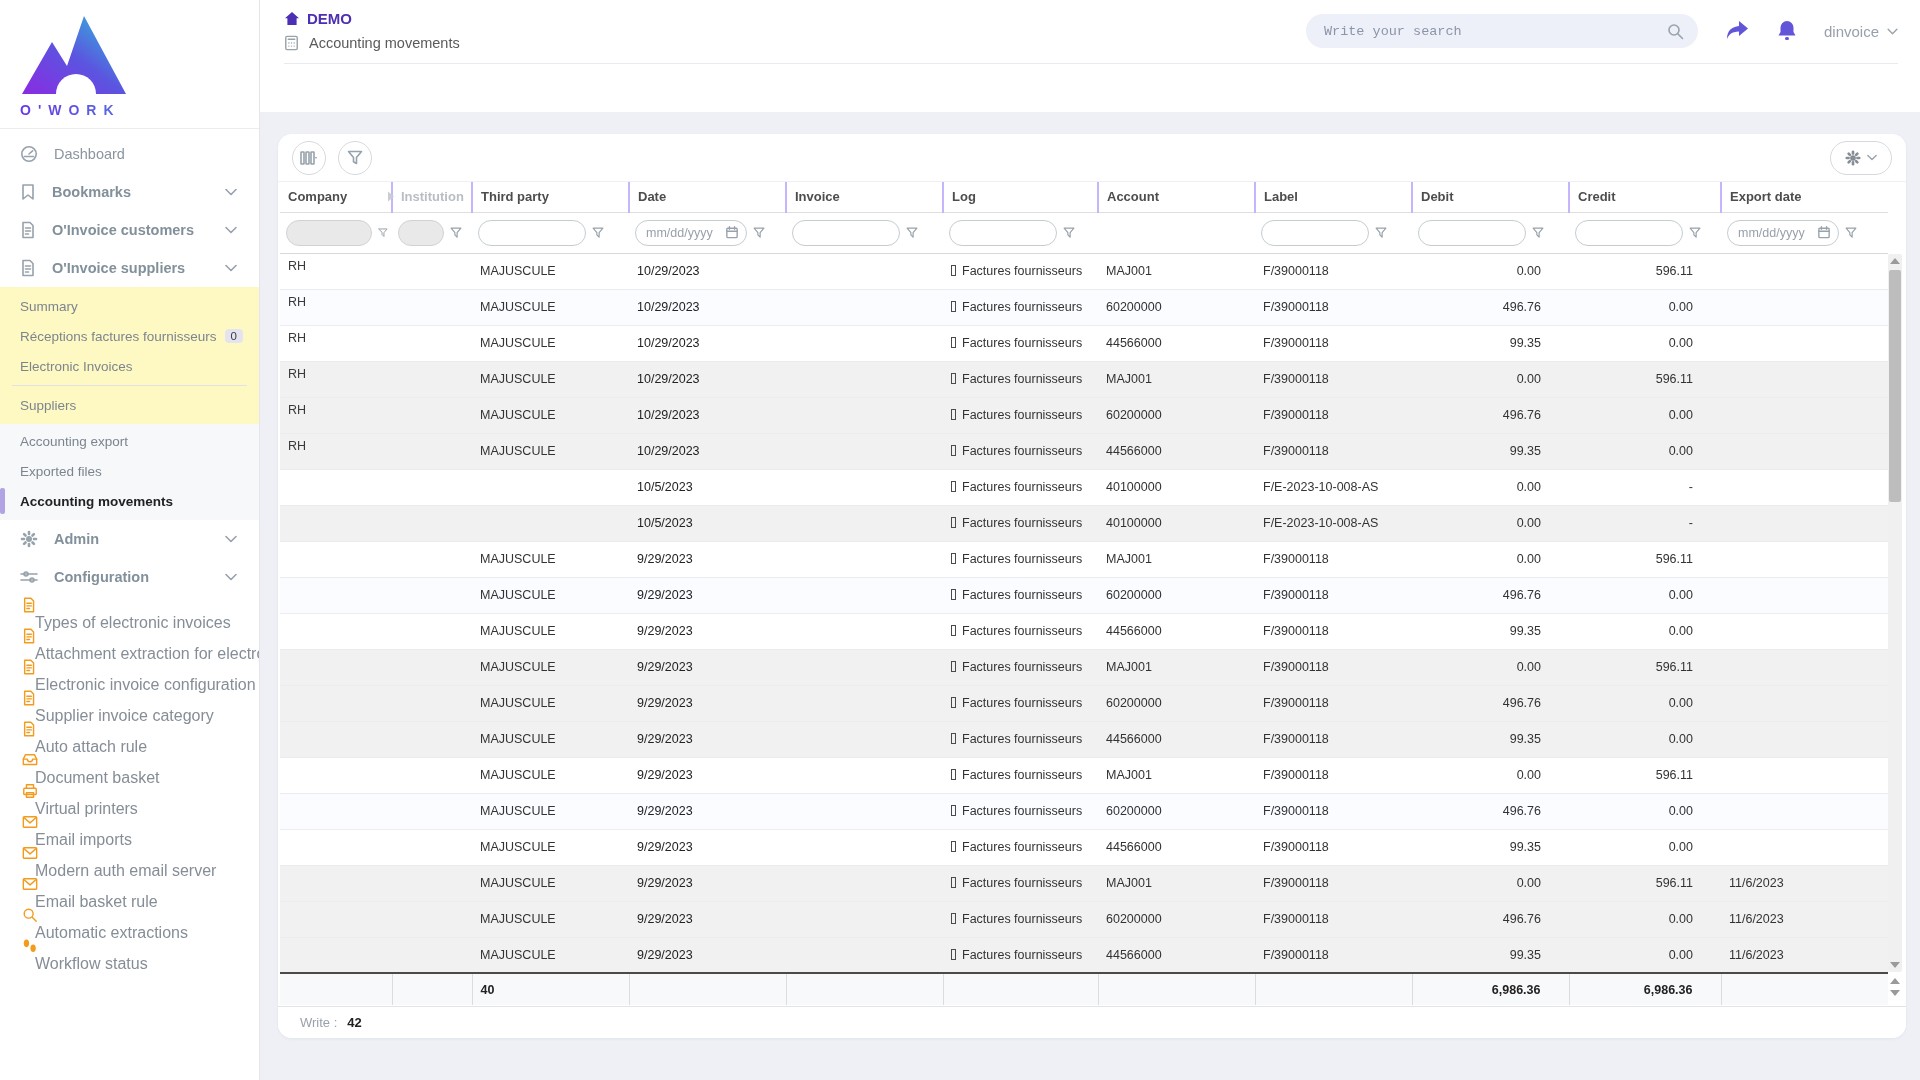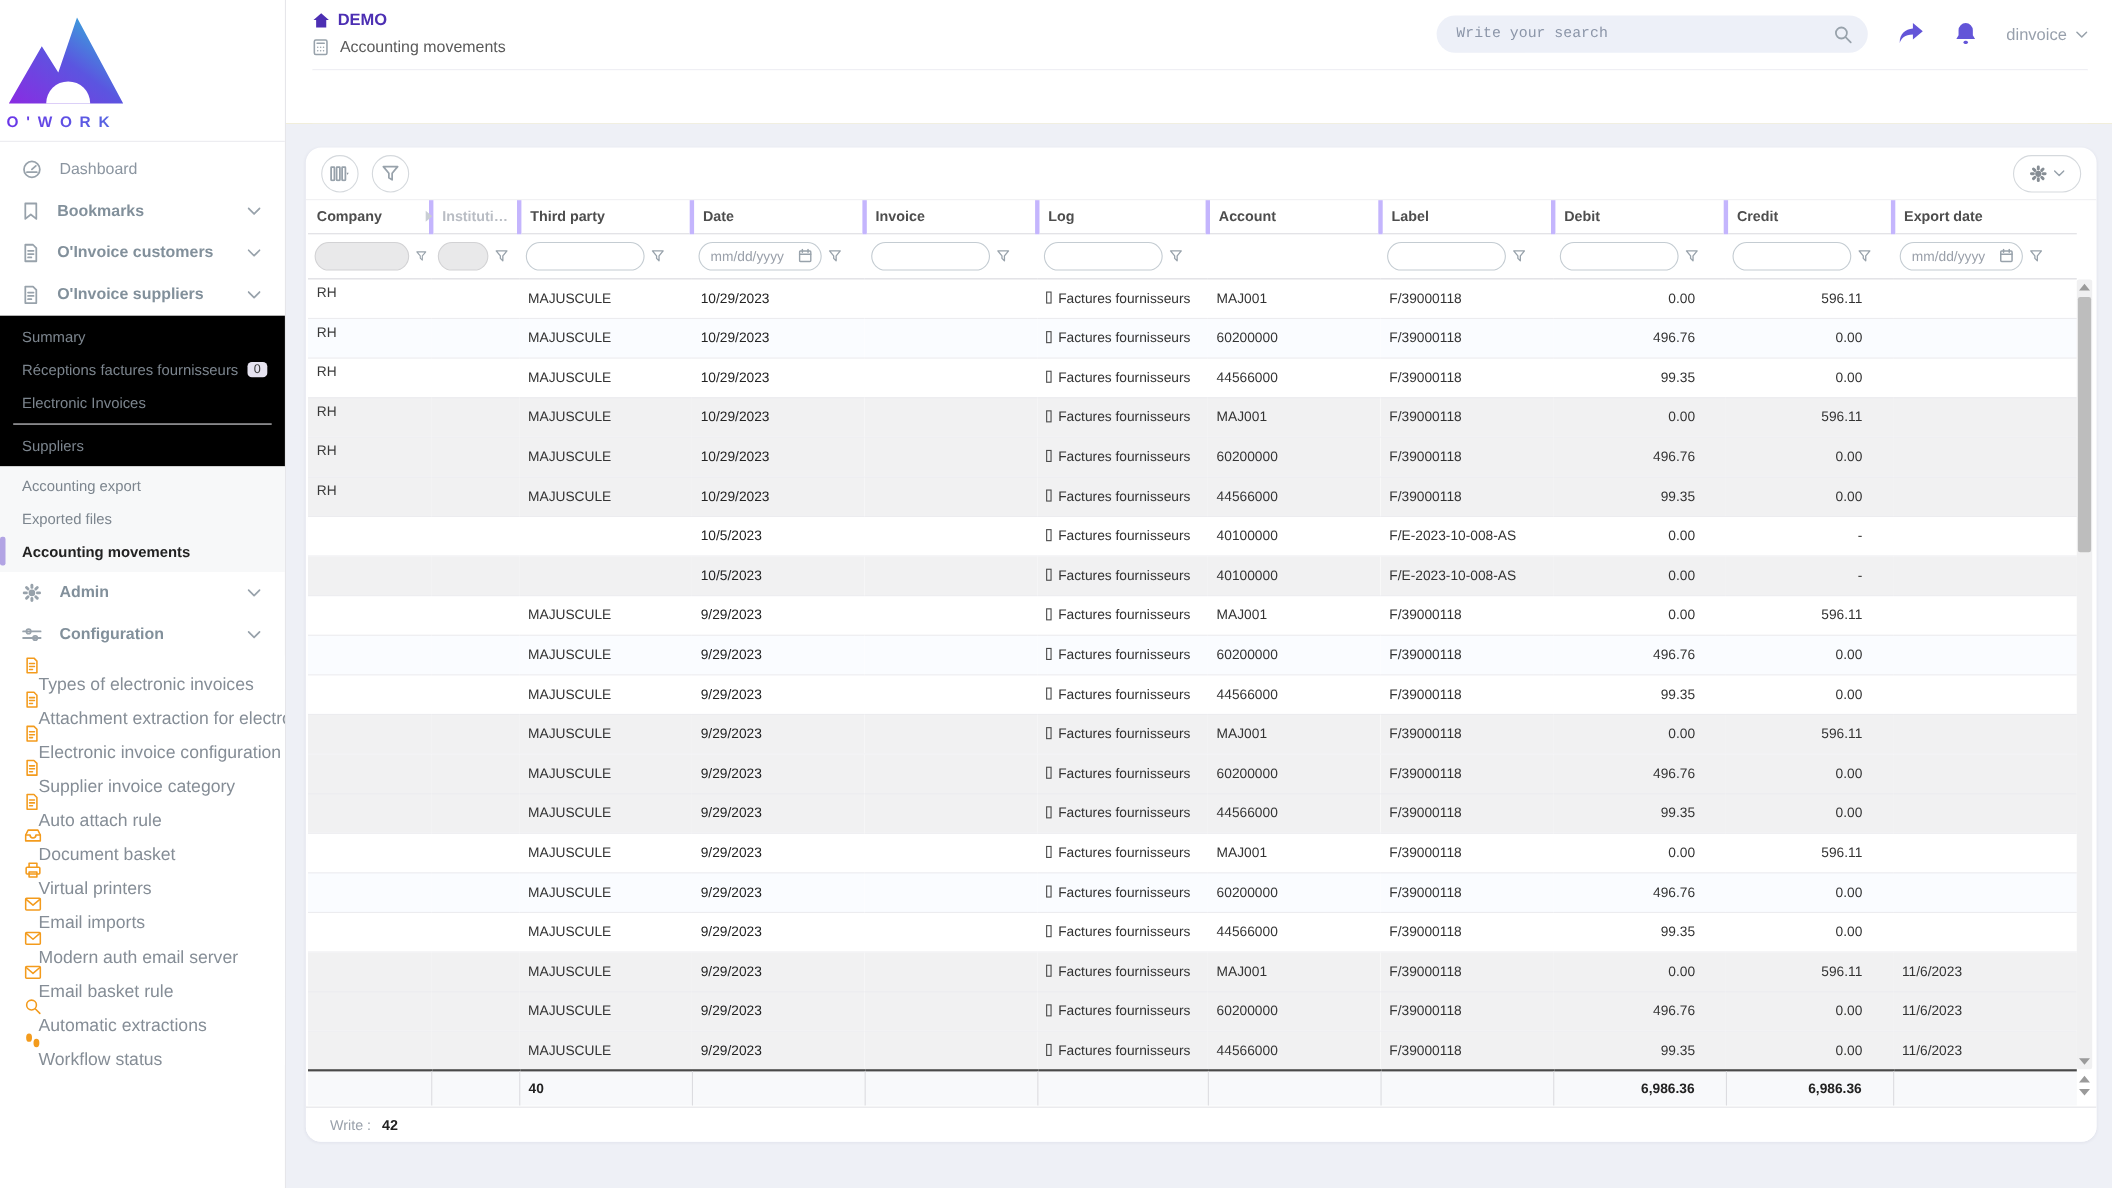--- a/index.html
+++ b/index.html
@@ -5,31 +5,31 @@
   * { margin:0; padding:0; box-sizing:border-box; }
   html,body { width:1920px; height:1080px; overflow:hidden;
     font-family:"Liberation Sans", sans-serif; background:#eef0f6; }
 
   
   .app { display:flex; width:1920px; height:1080px; }
   .sidebar { width:260px; min-width:260px; background:#fff; border-right:1px solid #e6e6ea; height:1080px; overflow:hidden; }
   .main { flex:1; display:flex; flex-direction:column; background:#fde047; }
 
   
-  .logo-wrap { padding:8px 0 4px 4px; height:128px; }
+  .logo-wrap { padding:8px 0 4px 18px; height:128px; }
   .logo-text { font-weight:700; font-size:14px; letter-spacing:7px; margin-top:2px; margin-left:2px;
     background:linear-gradient(90deg,#6a35e8,#35b6d6); -webkit-background-clip:text; background-clip:text;
     -webkit-text-fill-color:transparent; color:#4b3fd4; }
   .menu-row { display:flex; align-items:center; height:46px; padding:0 22px 0 20px; color:#8d97a1; font-size:15px; }
   .menu-row .lbl { margin-left:16px; flex:1; }
   .side-divider { border-bottom:1px solid #ececf0; margin:0 0 6px 0; }
   .nav-item { display:flex; align-items:center; height:38px; padding:0 22px 0 20px; color:#8b95a0; font-size:14.5px; cursor:pointer; }
   .nav-item .lbl { margin-left:16px; flex:1; white-space:nowrap; overflow:hidden; }
   .nav-item.grp .lbl { font-weight:700; color:#82909b; }
-  .submenu { background:#000000; padding:4px 0; }
+  .submenu { background:#fef9c3; padding:4px 0; }
   .submenu .sub-item { display:flex; align-items:center; height:30px; padding:0 16px 0 20px; color:#7c858e; font-size:13.5px; cursor:pointer; white-space:nowrap; }
   .badge { background:#e6e3f0; color:#3c3c3c; font-size:11.5px; border-radius:4px; padding:1px 6px; margin-left:8px; }
   .sub-div { border-top:1px solid #e2e2e6; margin:4px 12px 4px 12px; }
   .active-band { height:50px; margin:8px 14px 8px 0; border-radius:0 28px 28px 0; display:flex; align-items:center;
     padding:0 18px 0 20px; background:linear-gradient(90deg,#8c13d2 0%,#5e46e0 52%,#27c5d8 100%); cursor:pointer; }
   .active-band .lbl { color:#fff; font-weight:700; font-size:15px; margin-left:16px; flex:1; }
   .acc-sub { padding:2px 0 4px 0; background:#f7f8f9; }
   .acc-sub .sub-item { height:30px; padding-left:20px; position:relative; }
   .acc-sub .sub-item.active { font-weight:700; color:#222; }
   .acc-sub .sub-item.active::before { content:""; position:absolute; left:0; top:2px; bottom:2px; width:5px; background:#b2a4e4; border-radius:2px; }
@@ -58,21 +58,21 @@
     box-shadow:0 1px 3px rgba(40,40,80,.06); overflow:hidden; }
   .toolbar { height:48px; display:flex; align-items:center; padding:0 14px 0 14px; border-bottom:1px solid #f0f0f2; }
   .circle-btn { width:34px; height:34px; border:1px solid #d5d9dd; border-radius:50%; background:#fff;
     display:flex; align-items:center; justify-content:center; margin-right:12px; cursor:pointer; }
   .gear-btn { margin-left:auto; width:62px; height:34px; border:1px solid #d5d9dd; border-radius:18px; background:#fff;
     display:flex; align-items:center; justify-content:center; gap:6px; cursor:pointer; }
 
   
   table.grid { border-collapse:collapse; table-layout:fixed; width:1608px; margin-left:2px; }
   .grid th { font-size:13px; font-weight:700; color:#4d4d4d; text-align:left; height:30px;
-    padding:0 6px 0 8px; border-right:4px solid #c4b5fd; border-bottom:1px solid #dddde2; position:relative; white-space:nowrap; }
+    padding:0 6px 0 8px; border-right:2px solid #c4b5fd; border-bottom:1px solid #dddde2; position:relative; white-space:nowrap; }
   .grid th:last-child { border-right:none; }
   .grid th.col-institution { color:#b9bdc4; font-weight:600; }
   .grid th .trunc { display:block; overflow:hidden; text-overflow:ellipsis; white-space:nowrap; }
   .sort-caret { position:absolute; right:-4px; top:9px; }
   .filter-row td { height:41px; padding:0 4px 0 6px; border-bottom:1px solid #d8d8dd; white-space:nowrap; }
   .f-wrap { display:flex; align-items:center; gap:6px; }
   .pill-input { height:26px; border:1px solid #c4ccd2; border-radius:14px; background:#fff; width:108px;
     outline:none; padding:0 10px; font-size:12.5px; color:#444; font-family:"Liberation Sans",sans-serif; }
   .pill-input.disabled { background:#e9e9ea; border-color:#d2d2d4; width:86px; }
   .pill-input.small { width:46px; }

